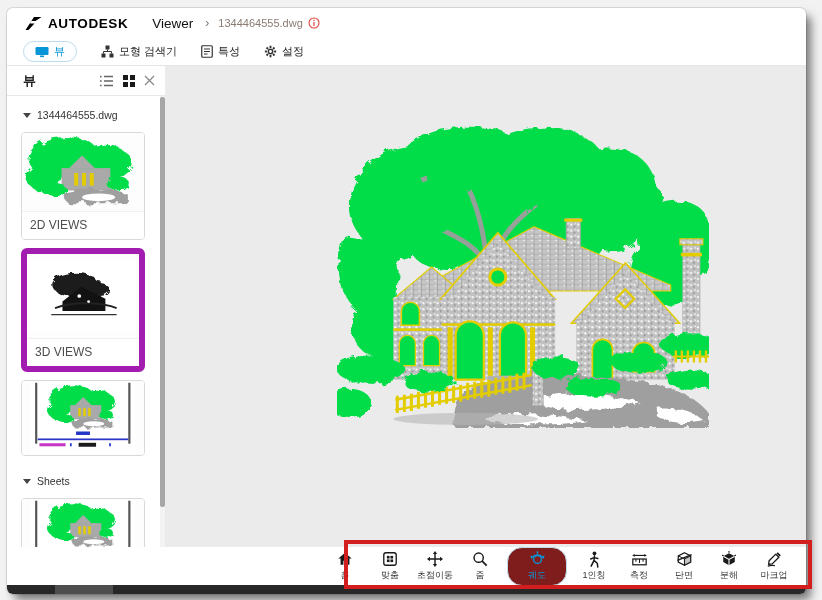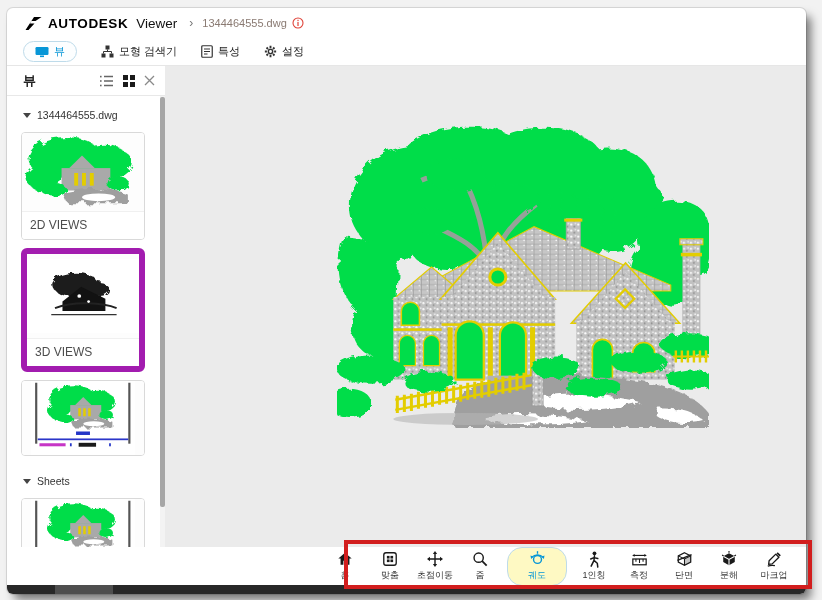--- a/index.html
+++ b/index.html
@@ -12,21 +12,21 @@
     background:#fff; border-radius:6px;
     box-shadow:6px 7px 10px -1px rgba(0,0,0,.5), 0 0 0 1px #d8d8d8;
     display:flex; flex-direction:column; overflow:hidden;
   }
 
   
   .hdr { height:30px; display:flex; align-items:center; padding:0 18px; flex:0 0 auto; }
   .logo { display:flex; gap:6px; }
   .logo svg { display:block; }
   .brand { font-weight:bold; font-size:13.5px; letter-spacing:.6px; color:#000; }
-  .product { font-size:13.5px; font-weight:500; color:#111; margin-left:2px; }
+  .product { font-size:13.5px; font-weight:500; color:#111; margin-left:18px; }
   .crumb-sep { color:#777; font-size:12px; margin:0 9px 0 12px; }
   .filename { font-size:11px; color:#8a7a72; }
   .info-ic { margin-left:5px; display:flex; }
 
   
   .tabbar { height:28px; display:flex; align-items:center; gap:24px; padding:0 16px; border-bottom:1px solid #e6e6e6; flex:0 0 auto; }
   .tab { display:flex; align-items:center; gap:5px; font-size:11px; color:#222; cursor:default; }
   .tab .t-ic { display:flex; color:#333; }
   .tab.active { border:1px solid #bedbea; background:#fcfeff; border-radius:12px; padding:2px 11px; color:#0696d7; }
   .tab.active .t-ic { color:#0696d7; }
@@ -52,21 +52,21 @@
 
   
   .canvas { flex:1; background:#ebebeb; position:relative; overflow:hidden; }
   .model-art { position:absolute; left:172px; top:60px; width:372px; height:302px; }
 
   
   .toolbar { height:38px; flex:0 0 auto; background:#fff; display:flex; align-items:center; justify-content:flex-end; padding:0 14px 0 0; gap:9px; }
   .tool { display:flex; flex-direction:column; align-items:center; gap:1px; min-width:36px; color:#222; cursor:pointer; }
   .tool .ic { display:flex; height:18px; align-items:center; }
   .tool .t-label { font-size:9px; color:#333; white-space:nowrap; }
-  .tool.active { border:1px solid #bedbea; border-radius:15px; padding:2px 20px 3px; background:#fef9c3; }
+  .tool.active { border:1px solid #bedbea; border-radius:15px; padding:2px 20px 3px; background:#7f1d1d; }
   .tool.active .ic, .tool.active .t-label { color:#0696d7; }
 
   
   .bottom-strip { height:9px; flex:0 0 auto; background:#282828; position:relative; }
   .bottom-strip .lighter { position:absolute; left:48px; top:0; width:58px; height:100%; background:#4e4e4e; }
 
   
   .annotation { position:absolute; left:344px; top:540px; width:468px; height:49px; border:4px solid #d21e1e; z-index:60; pointer-events:none; }
 
   svg { display:block; }

